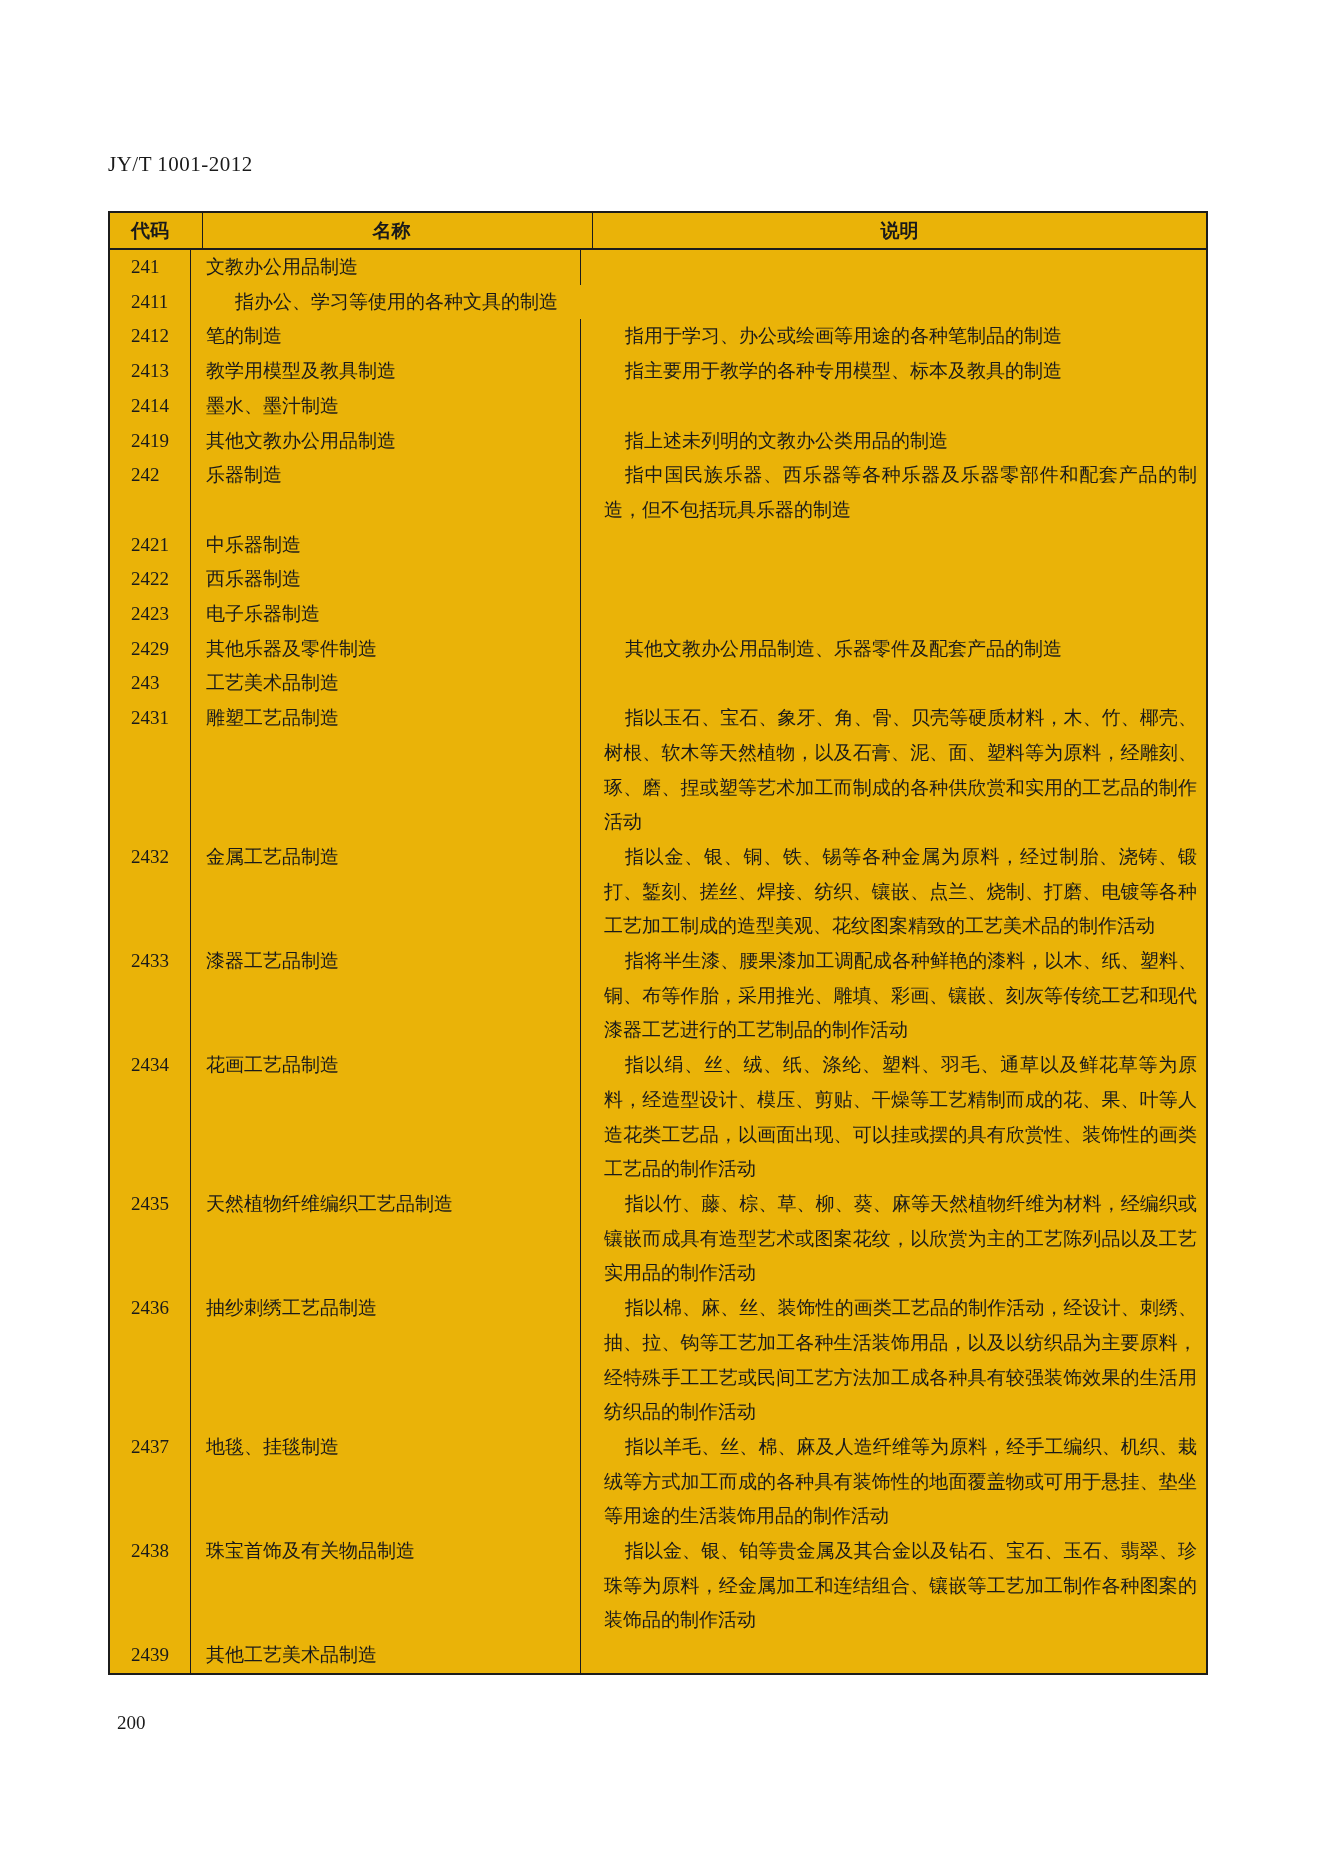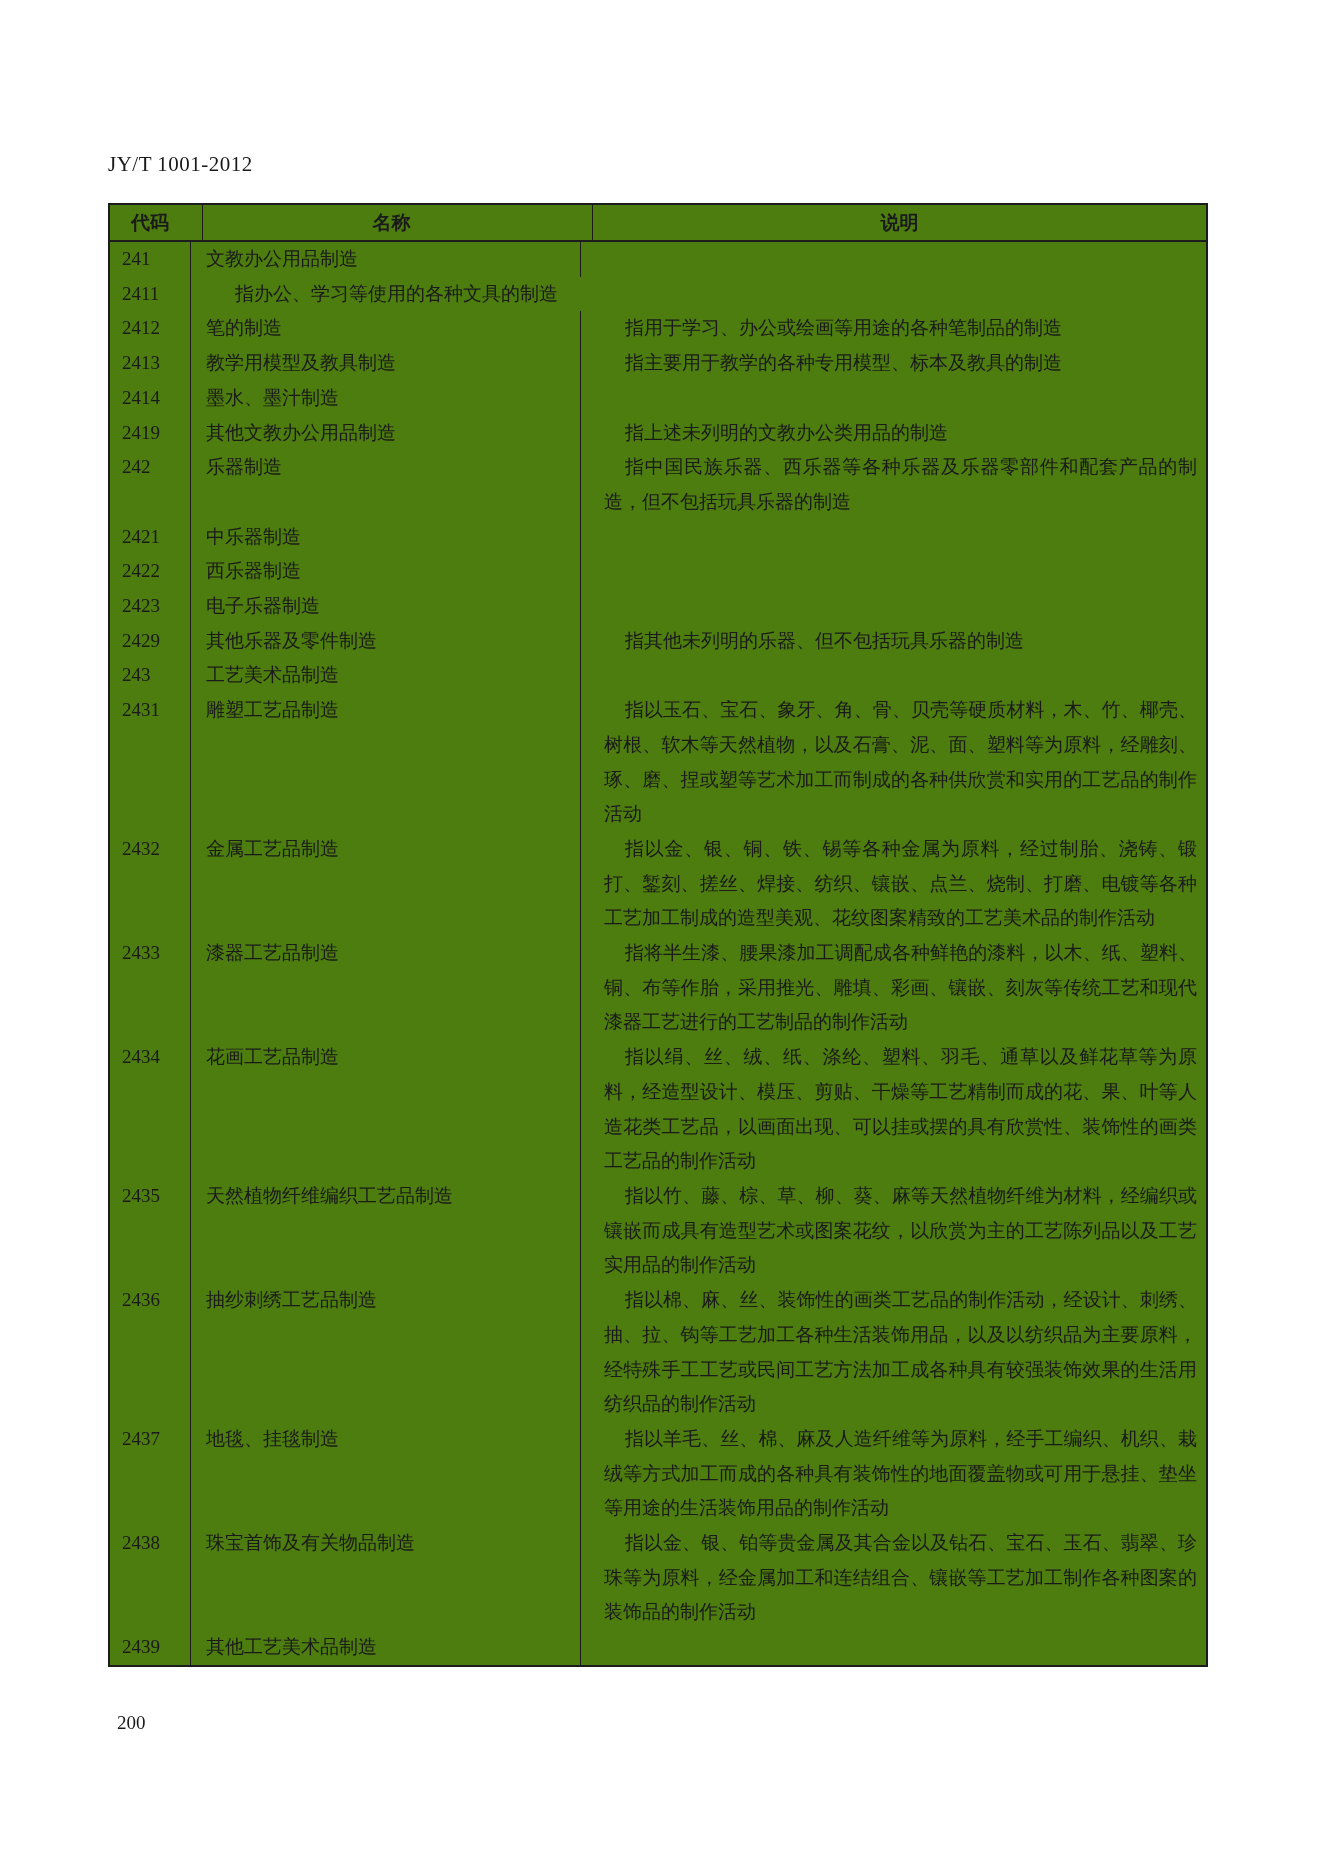--- a/index.html
+++ b/index.html
@@ -10,24 +10,24 @@
     font-family:"Liberation Serif","DejaVu Serif",serif;
     color:#1a1a1a;
     overflow:hidden;
   }
   .doc-number {
     position:absolute; left:108px; top:152px;
     font-size:21px; letter-spacing:0.5px;
     white-space:nowrap;
   }
   .class-table {
-    position:absolute; left:108px; top:203px; width:1100px;
+    position:absolute; left:108px; top:211px; width:1100px;
     border:2px solid #1c1c1c;
     box-sizing:border-box;
-    background:#4d7c0f;
+    background:#eab308;
     font-family:Liberation Serif, serif;
   }
   .thead {
     display:grid;
     grid-template-columns:80px 390px 1fr;
     border-bottom:2px solid #1c1c1c;
   }
   .th {
     height:35px;
     display:flex; align-items:center; justify-content:center;
@@ -38,21 +38,21 @@
   .tr {
     display:grid;
     grid-template-columns:80px 390px 1fr;
   }
   .td {
     min-height:34.7px;
     box-sizing:border-box;
     font-size:19px;
     line-height:34.7px;
   }
-  .td.code { padding-left:12px; }
+  .td.code { padding-left:21px; }
   .td.name { border-left:1px solid #1c1c1c; padding-left:15px; }
   .td.desc { border-left:1px solid #1c1c1c;padding-left:16px; }
   .td.desc p {
     margin:0; padding:0 9px 0 7px;
     text-align:justify;
     text-indent:1.1em;
   }
   .page-number {
     position:absolute; left:117px; top:1712px;
     font-size:19px;
@@ -129,21 +129,21 @@
         </div>
         <div class="tr">
           <div class="td code">2423</div>
           <div class="td name">电子乐器制造</div>
           <div class="td desc"></div>
         </div>
         <div class="tr">
           <div class="td code">2429</div>
           <div class="td name">其他乐器及零件制造</div>
           <div class="td desc">
-            <p>指其他未列明的乐器、但不包括玩具乐器的制造</p>
+            <p>其他文教办公用品制造、乐器零件及配套产品的制造</p>
           </div>
         </div>
         <div class="tr">
           <div class="td code">243</div>
           <div class="td name">工艺美术品制造</div>
           <div class="td desc"></div>
         </div>
         <div class="tr">
           <div class="td code">2431</div>
           <div class="td name">雕塑工艺品制造</div>

